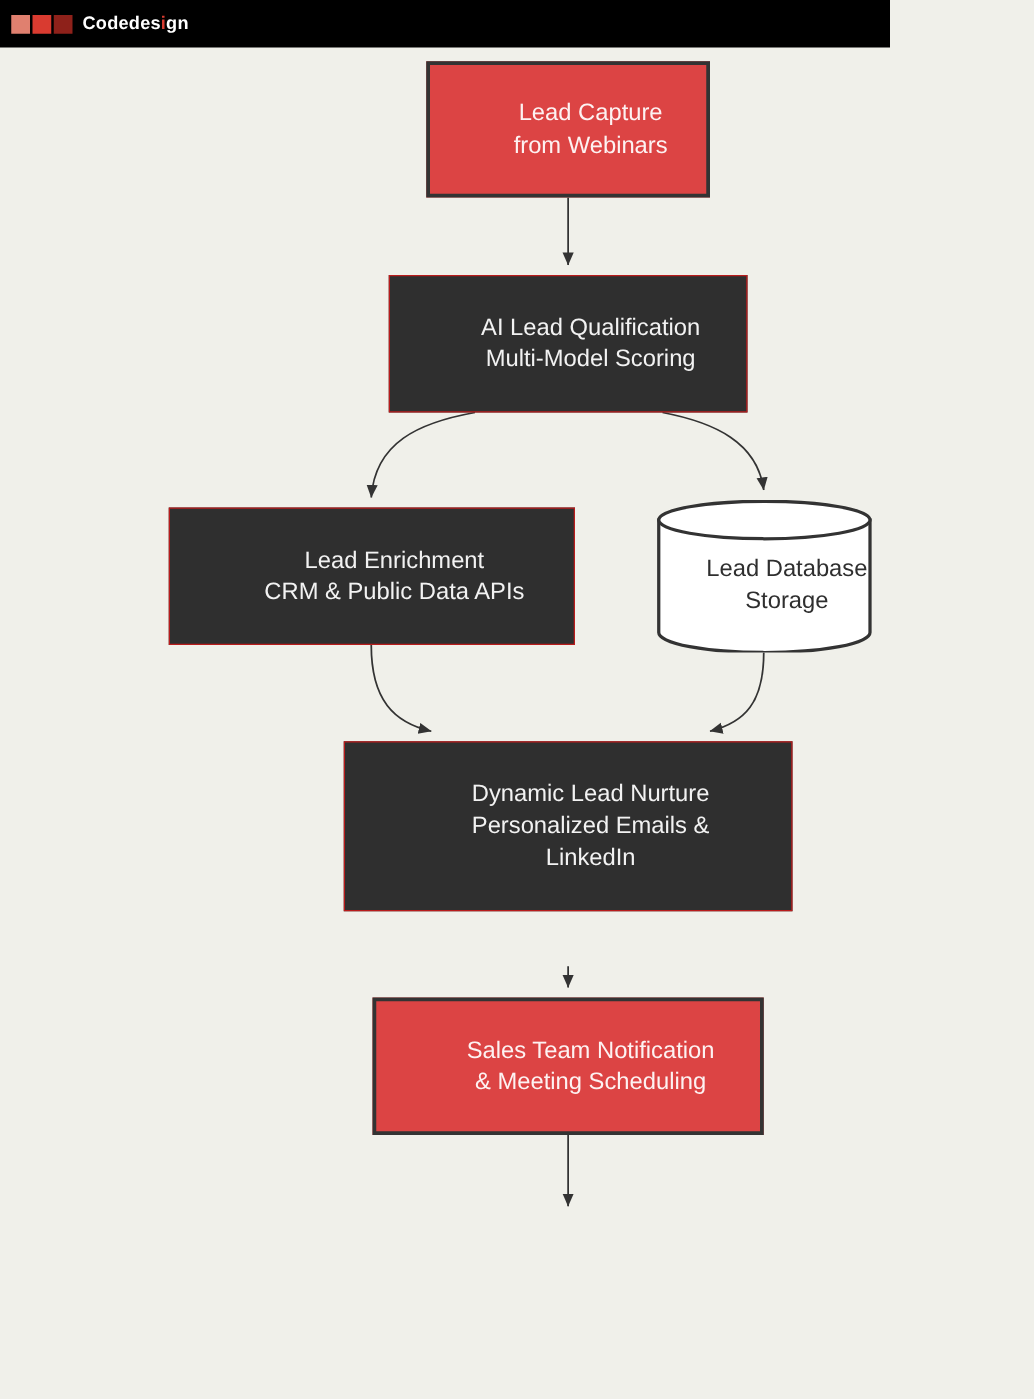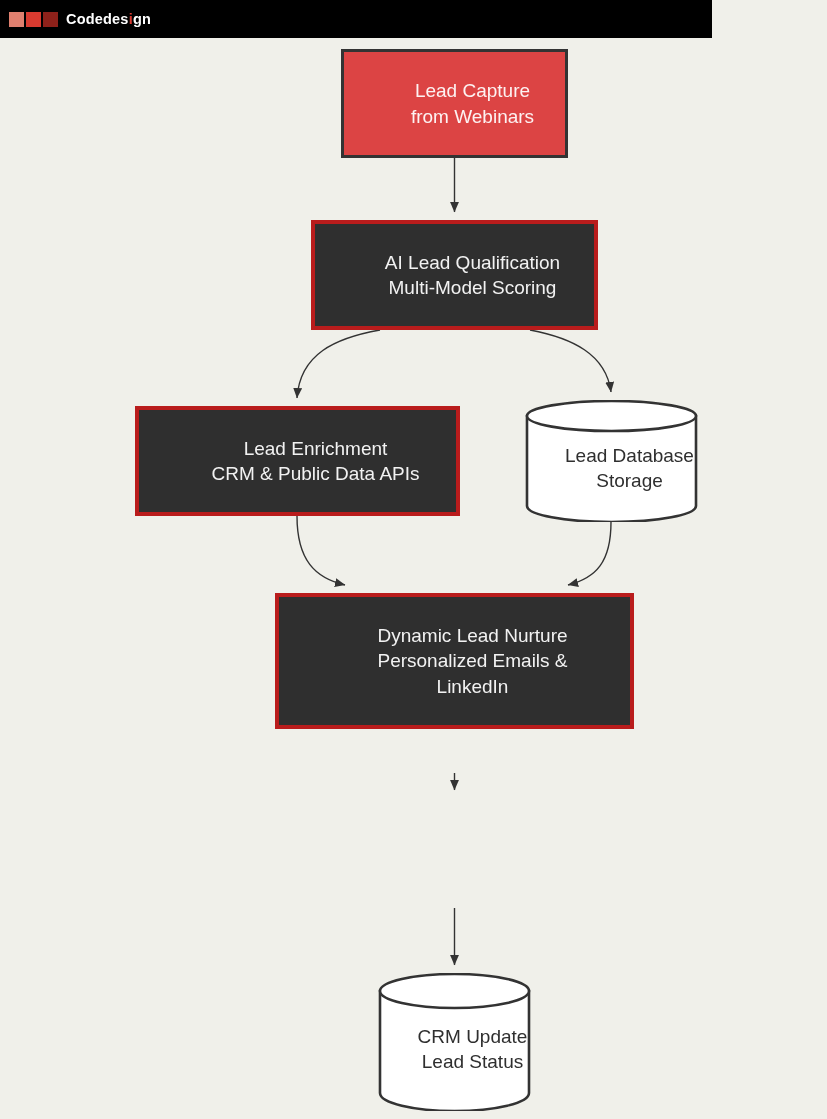--- a/index.html
+++ b/index.html
@@ -83,21 +83,21 @@
     padding-left: 36px;
   }
   .node-label {
     line-height: 1.33;
     white-space: pre-line;
   }
 
   
   .node-process {
     background: #2f2f2f;
-    border: 4px solid #b91c1c;
+    border: 1px solid #b91c1c;
     color: #f2f2f2;
     font-size: 19px;
   }
   
   .node-highlight {
     background: #dc4444;
     border: 3px solid #333333;
     color: #fdf2f2;
     font-size: 19px;
   }
@@ -185,23 +185,19 @@
     <span class="node-label">Lead Database
 Storage</span>
   </div>
 
   <div class="node node-process" id="node-dynamic-nurture">
     <span class="node-label">Dynamic Lead Nurture
 Personalized Emails &amp;
 LinkedIn</span>
   </div>
 
-
-  <div class="node node-cylinder" id="node-crm-update">
-    <svg class="cyl-svg" width="153" height="138" viewBox="0 0 153 138" xmlns="http://www.w3.org/2000/svg">
-      <path d="M2,18 L2,120 A74.5,18 0 0 0 151,120 L151,18 Z" fill="#ffffff" stroke="#333333" stroke-width="2.6"></path>
-      <ellipse cx="76.5" cy="18" rx="74.5" ry="17" fill="#ffffff" stroke="#333333" stroke-width="2.6"></ellipse>
-    </svg>
-    <span class="node-label">CRM Update
-Lead Status</span>
-  </div>
+  <div class="node node-highlight" id="node-sales-notify">
+    <span class="node-label">Sales Team Notification
+&amp; Meeting Scheduling</span>
+  </div>
+
 
 </div>
 
 </body></html>

